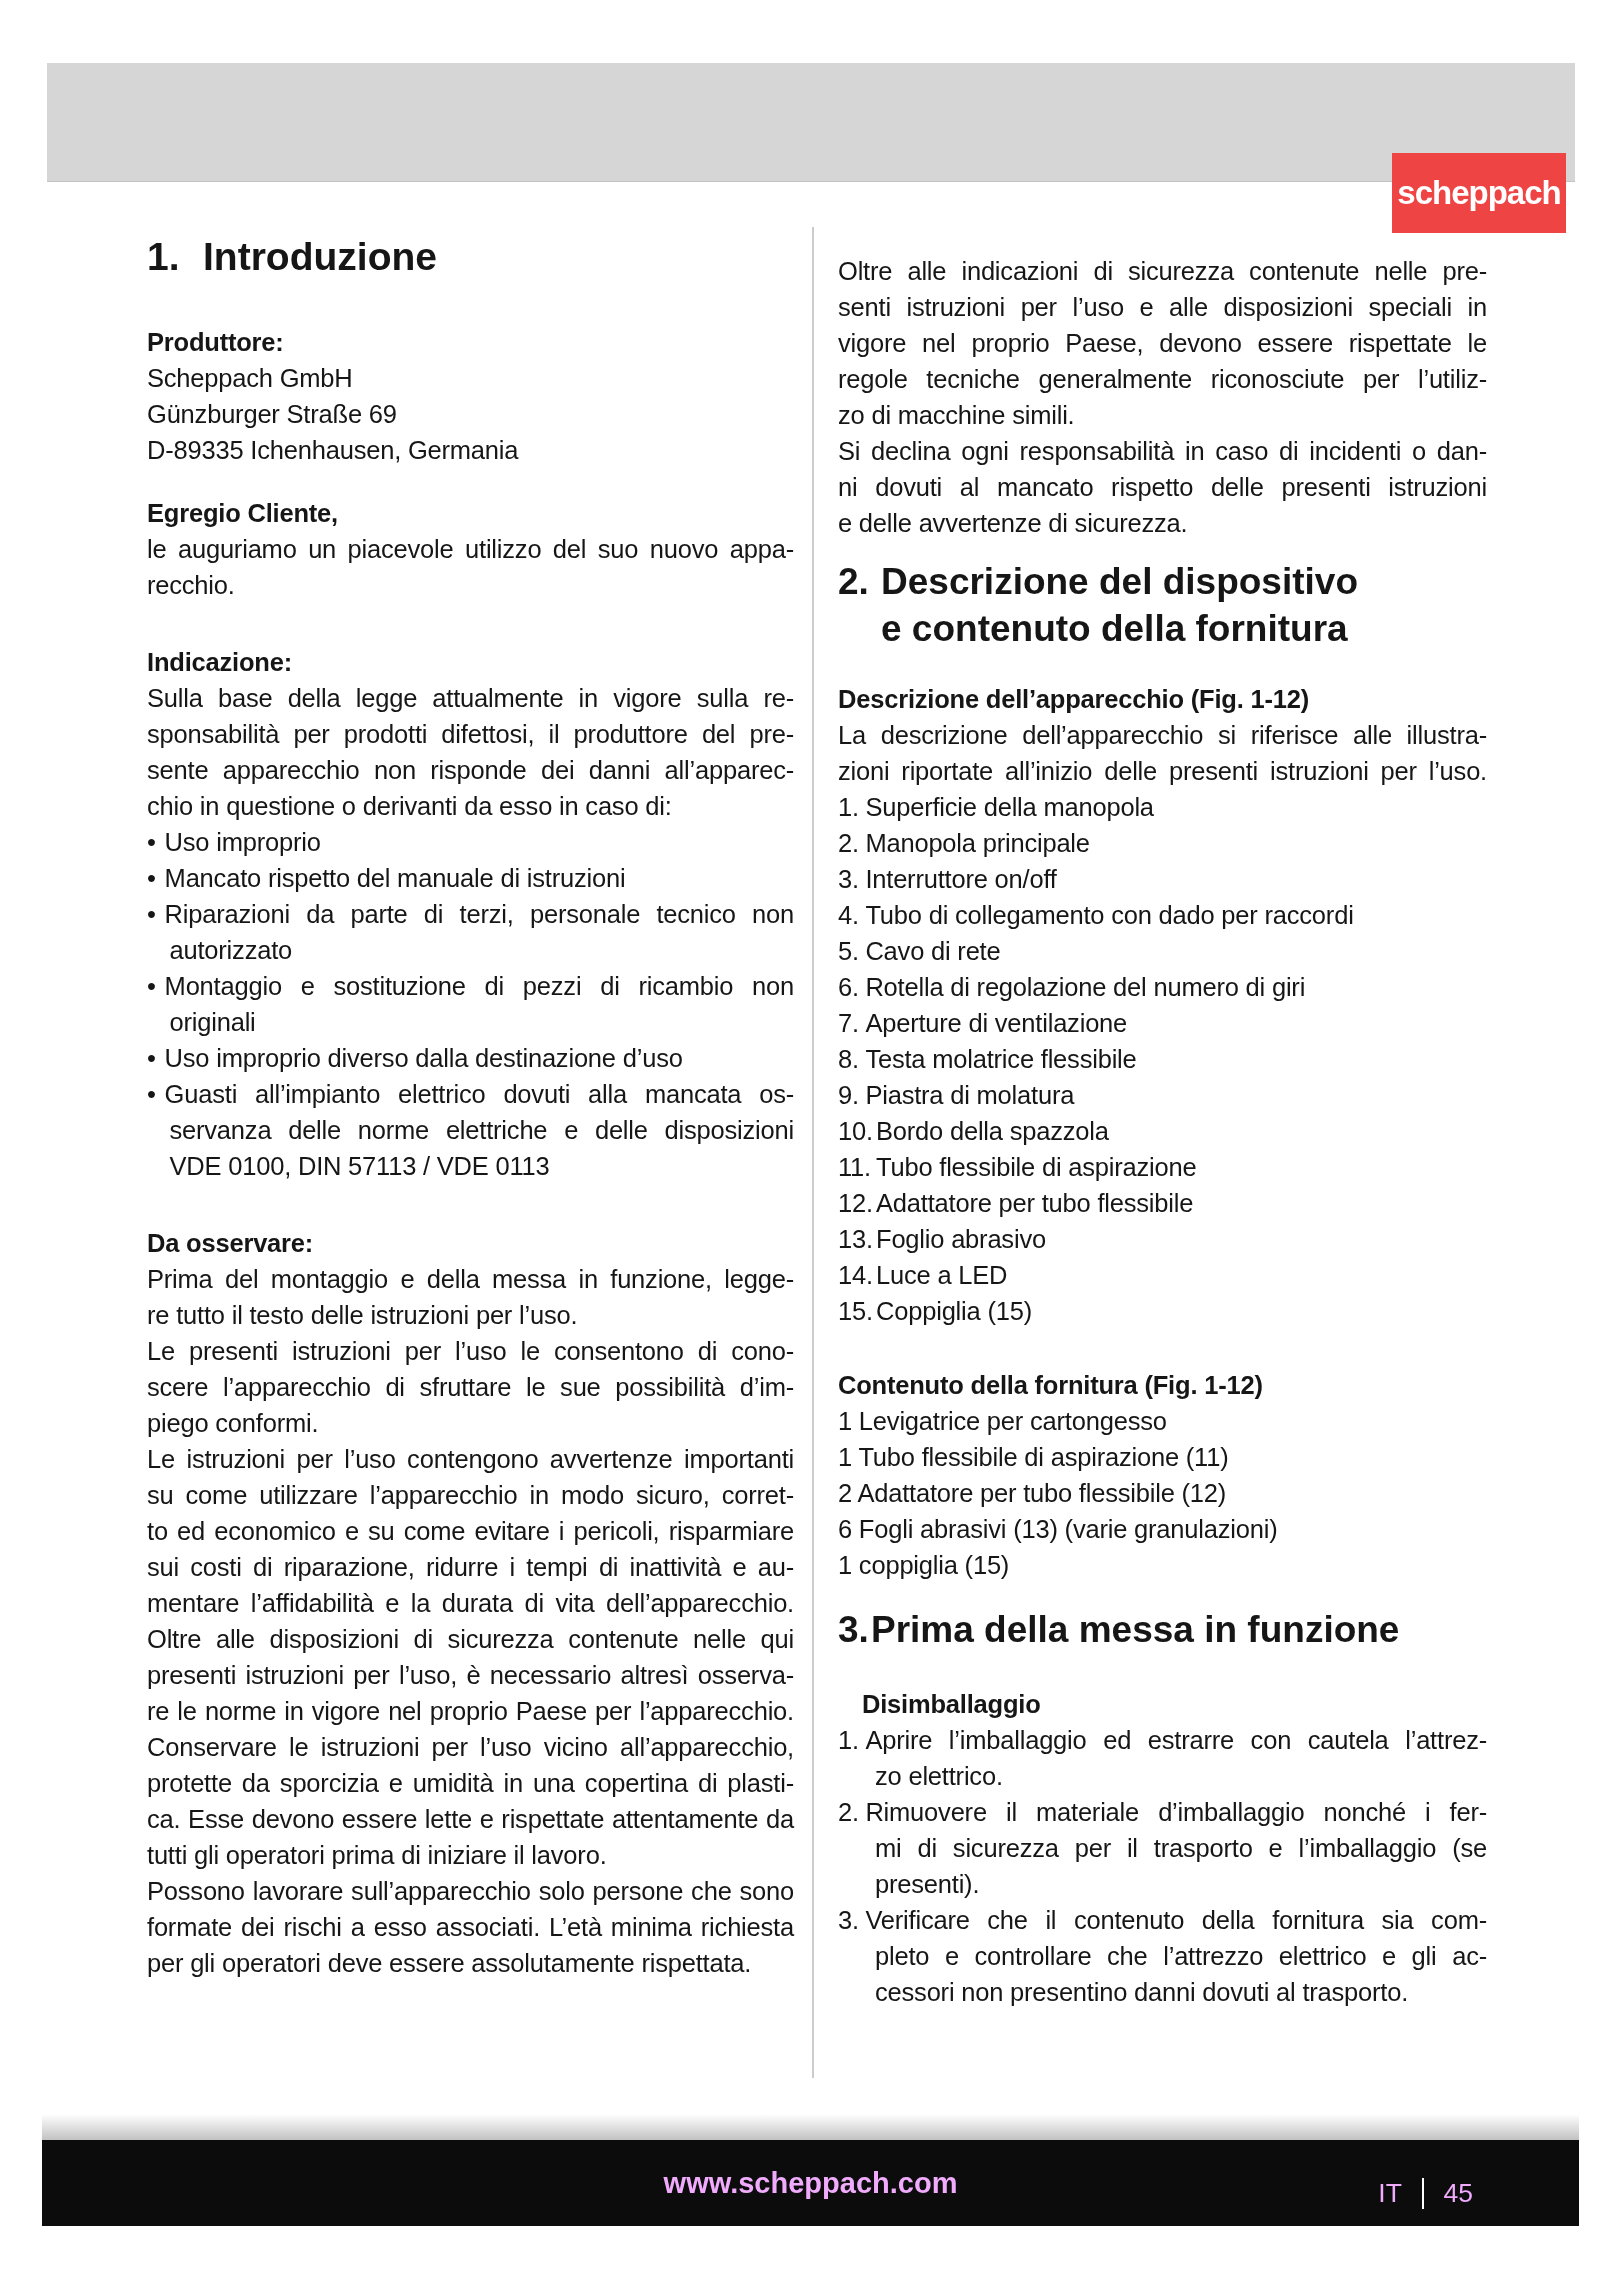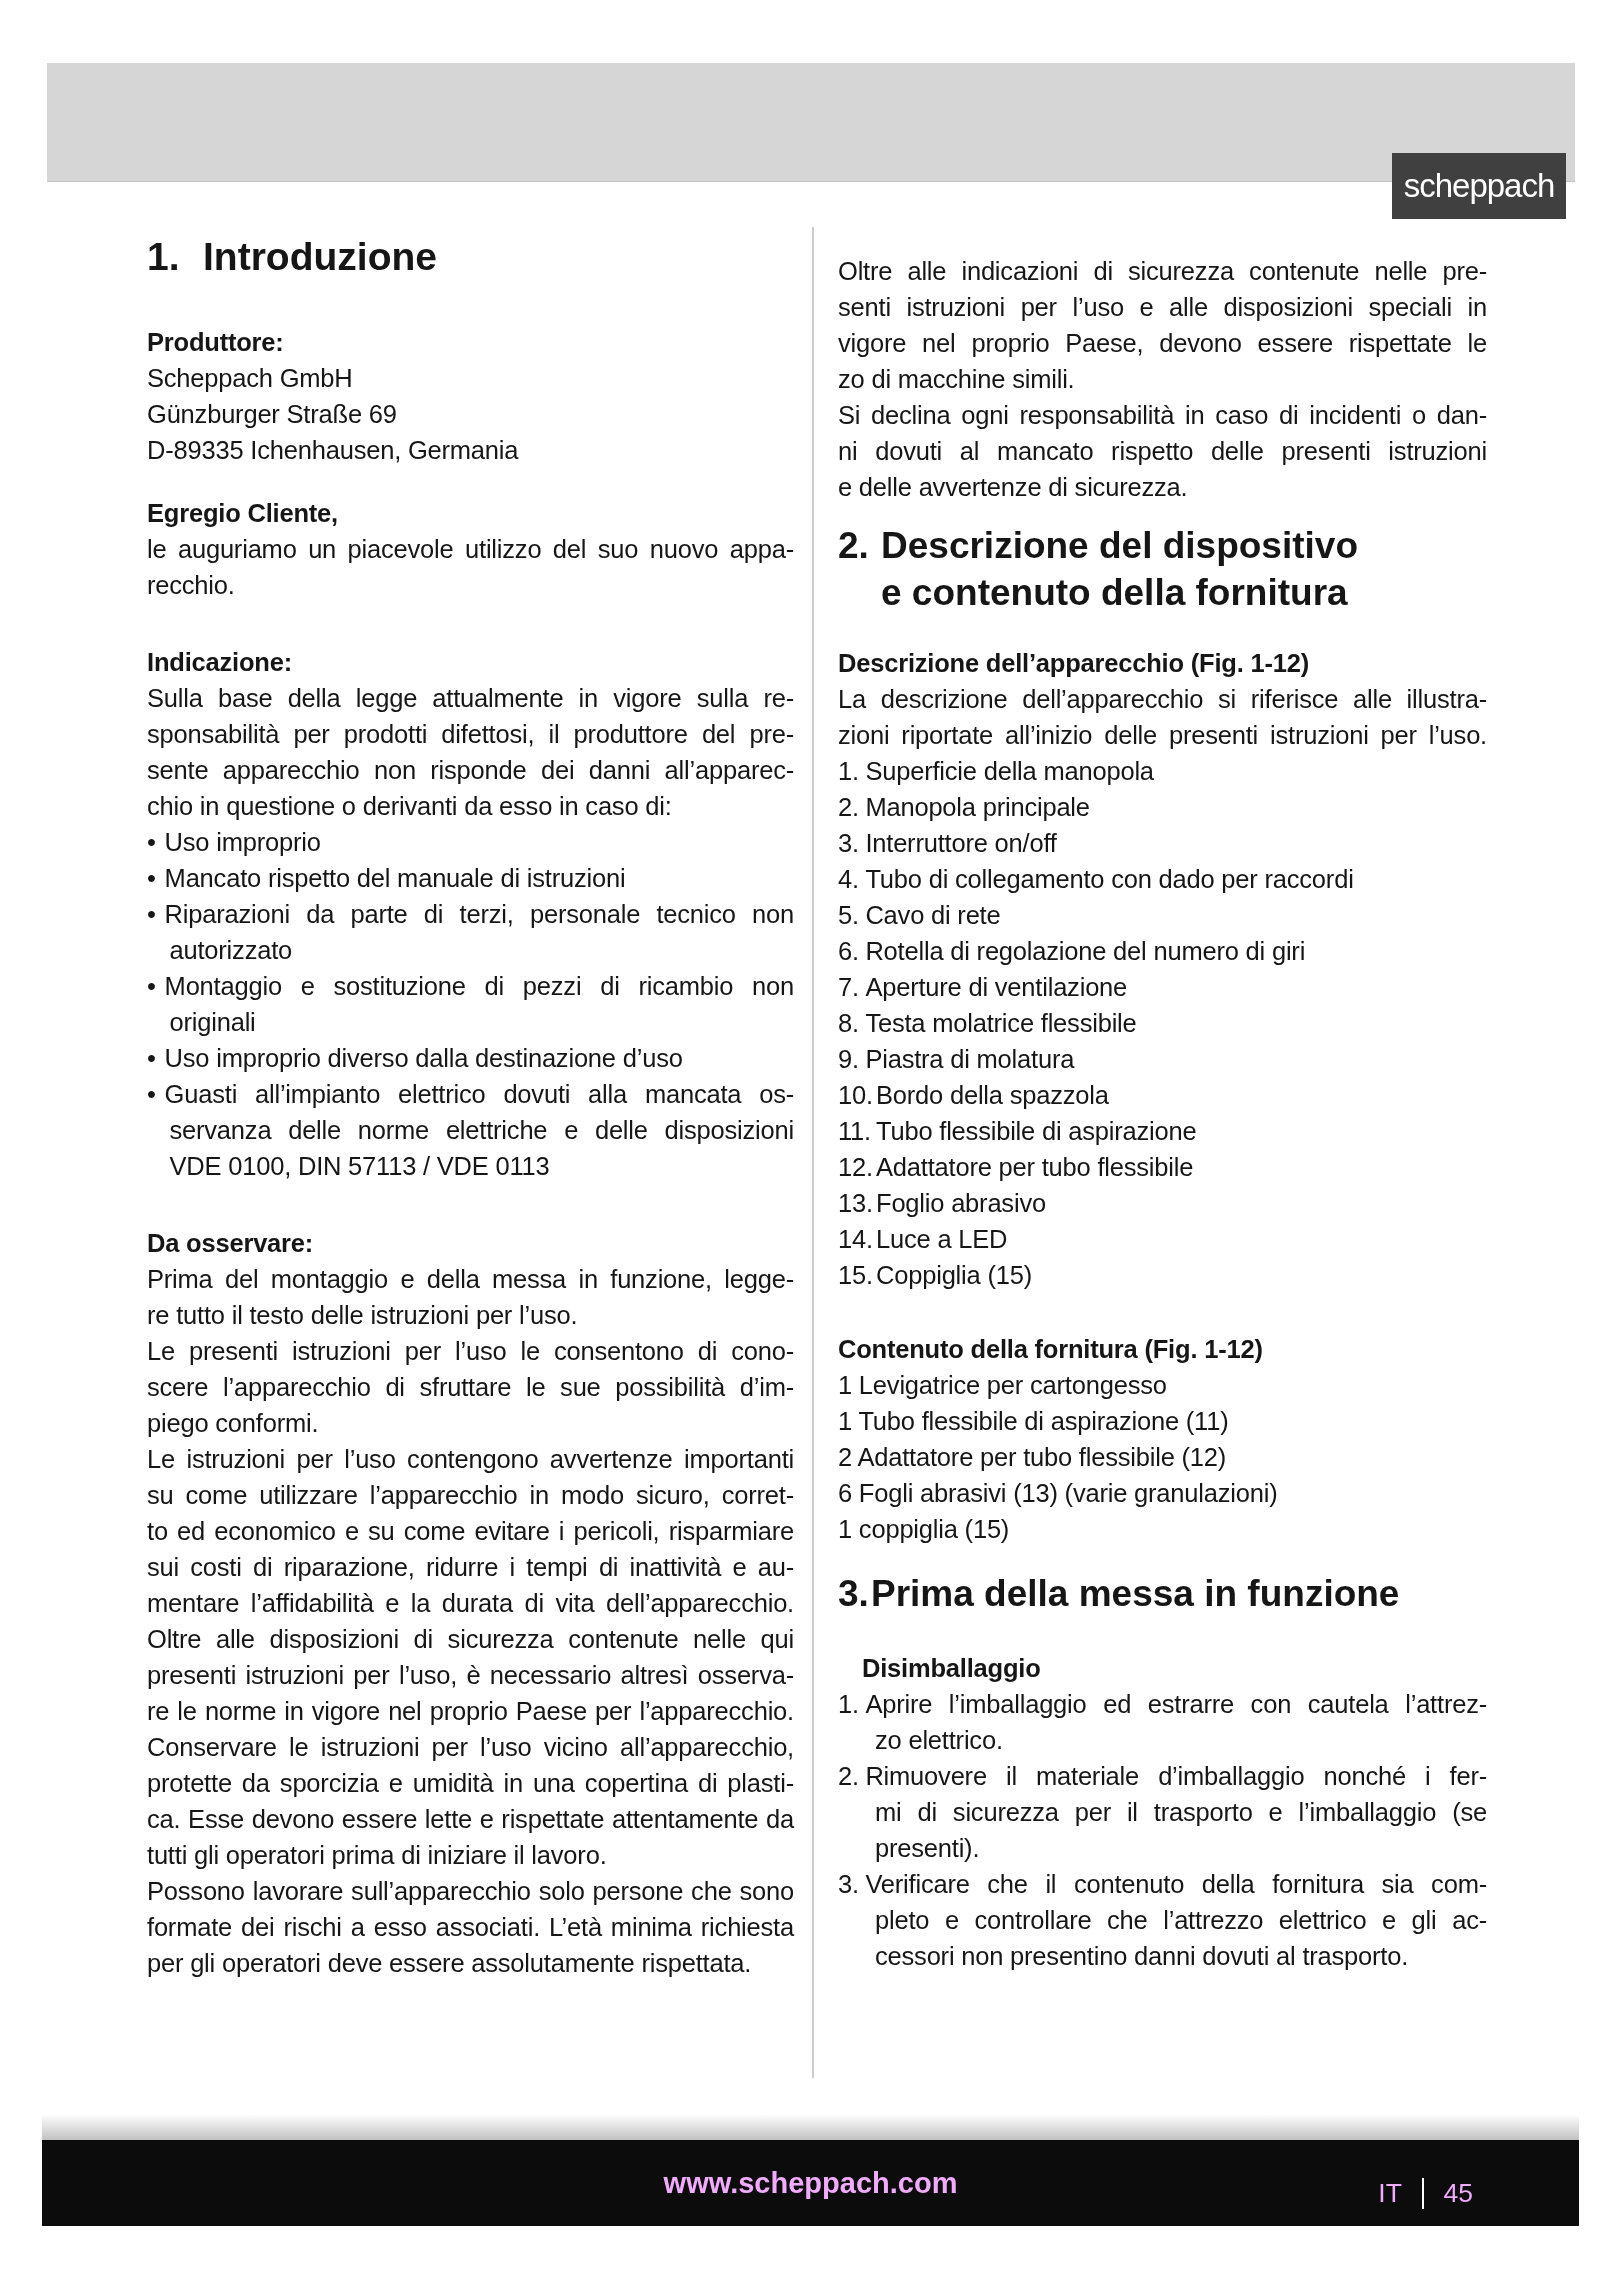--- a/index.html
+++ b/index.html
@@ -5,23 +5,23 @@
   html,body{margin:0;padding:0;background:#ffffff;}
   .page{
     position:relative;width:1621px;height:2293px;background:#ffffff;
     font-family:"Liberation Sans",sans-serif;color:#161616;overflow:hidden;
   }
   .header-band{
     position:absolute;left:47px;top:63px;width:1528px;height:118px;
     background:#d6d6d6;border-bottom:1px solid #c3c3c3;
   }
   .logo{
-    position:absolute;left:1345px;top:90px;width:174px;height:66px;
-    background:#404040;color:#ffffff;display:flex;align-items:center;justify-content:center;
-    font-weight:400;font-size:33px;letter-spacing:-1px;
+    position:absolute;left:1345px;top:90px;width:174px;height:80px;
+    background:#ef4444;color:#ffffff;display:flex;align-items:center;justify-content:center;
+    font-weight:700;font-size:33px;letter-spacing:-1px;
   }
   .divider{position:absolute;left:812px;top:227px;width:2px;height:1851px;background:#cccccc;}
   .col{position:absolute;font-size:25.5px;line-height:36px;letter-spacing:-0.2px;}
   .col-left{left:147px;top:233px;width:647px;}
   .col-right{left:838px;top:253px;width:649px;}
   .jl{text-align:justify;text-align-last:justify;}
   .sub{font-weight:700;}
   .flex{display:flex;}
   .num{flex:0 0 auto;}
   .txt{flex:1 1 auto;min-width:0;}
@@ -131,20 +131,21 @@
       <div class="ll">tutti gli operatori prima di iniziare il lavoro.</div>
       <div class="jl">Possono lavorare sull’apparecchio solo persone che sono</div>
       <div class="jl">formate dei rischi a esso associati. L’età minima richiesta</div>
       <div class="ll">per gli operatori deve essere assolutamente rispettata.</div>
     </div>
 
   <div class="col col-right">
       <div class="jl">Oltre alle indicazioni di sicurezza contenute nelle pre-</div>
       <div class="jl">senti istruzioni per l’uso e alle disposizioni speciali in</div>
       <div class="jl">vigore nel proprio Paese, devono essere rispettate le</div>
+      <div class="jl">regole tecniche generalmente riconosciute per l’utiliz-</div>
       <div class="ll">zo di macchine simili.</div>
       <div class="jl">Si declina ogni responsabilità in caso di incidenti o dan-</div>
       <div class="jl">ni dovuti al mancato rispetto delle presenti istruzioni</div>
       <div class="ll">e delle avvertenze di sicurezza.</div>
       <div class="h2 flex" style="margin-top: 16.7px;">
         <span class="num">2.</span>
         <div class="txt">Descrizione del dispositivo</div>
       </div>
       <div class="h2c">e contenuto della fornitura</div>
       <div class="sub" style="margin-top: 29px;">Descrizione dell’apparecchio (Fig. 1-12)</div>

